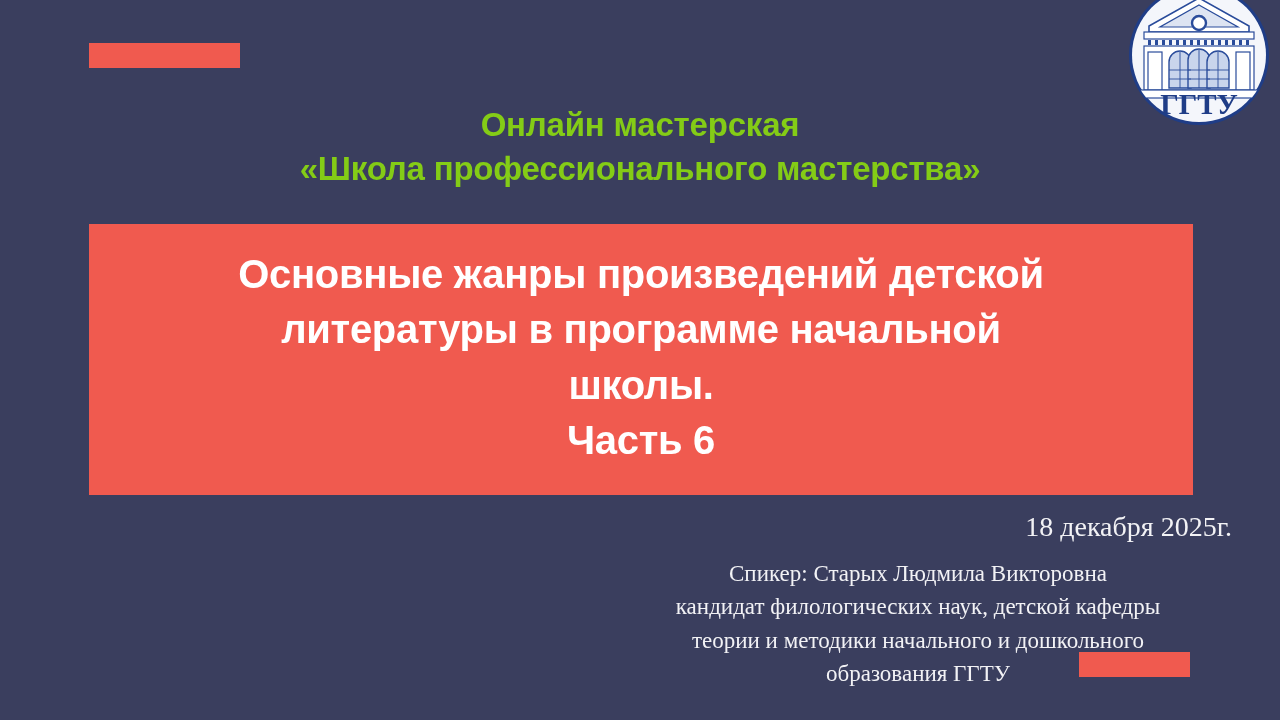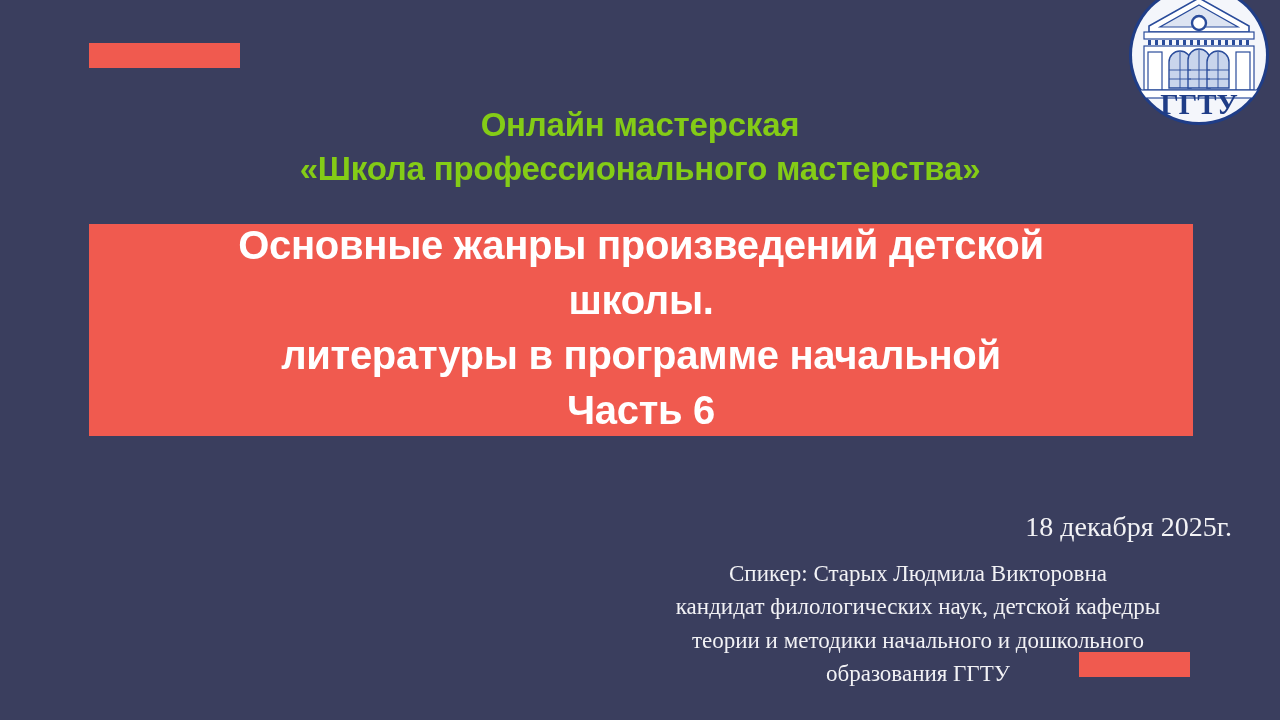--- a/index.html
+++ b/index.html
@@ -74,21 +74,21 @@
   .header .line-2 {
     font-size: 33px;
   }
 
   
   .title-block {
     position: absolute;
     left: 89px;
     top: 224px;
     width: 1104px;
-    height: 212px;
+    height: 271px;
     background: #f05a4f;
     box-sizing: border-box;
     display: flex;
     flex-direction: column;
     align-items: center;
     justify-content: center;
     padding: 6px 20px 10px 20px;
   }
   .title-block .tline {
     display: block;
@@ -204,22 +204,22 @@
     </svg>
   </div>
 
   <div class="header">
     <span class="line line-1">Онлайн мастерская</span>
     <span class="line line-2">«Школа профессионального мастерства»</span>
   </div>
 
   <div class="title-block">
     <span class="tline">Основные жанры произведений детской</span>
+    <span class="tline">литературы в программе начальной</span>
     <span class="tline">школы.</span>
-    <span class="tline">литературы в программе начальной</span>
     <span class="tline">Часть 6</span>
   </div>
 
   <div class="date">18 декабря 2025г.</div>
 
   <div class="speaker">
     <span class="sline">Спикер: Старых Людмила Викторовна</span>
     <span class="sline">кандидат филологических наук, детской кафедры</span>
     <span class="sline">теории и методики начального и дошкольного</span>
     <span class="sline">образования ГГТУ</span>

